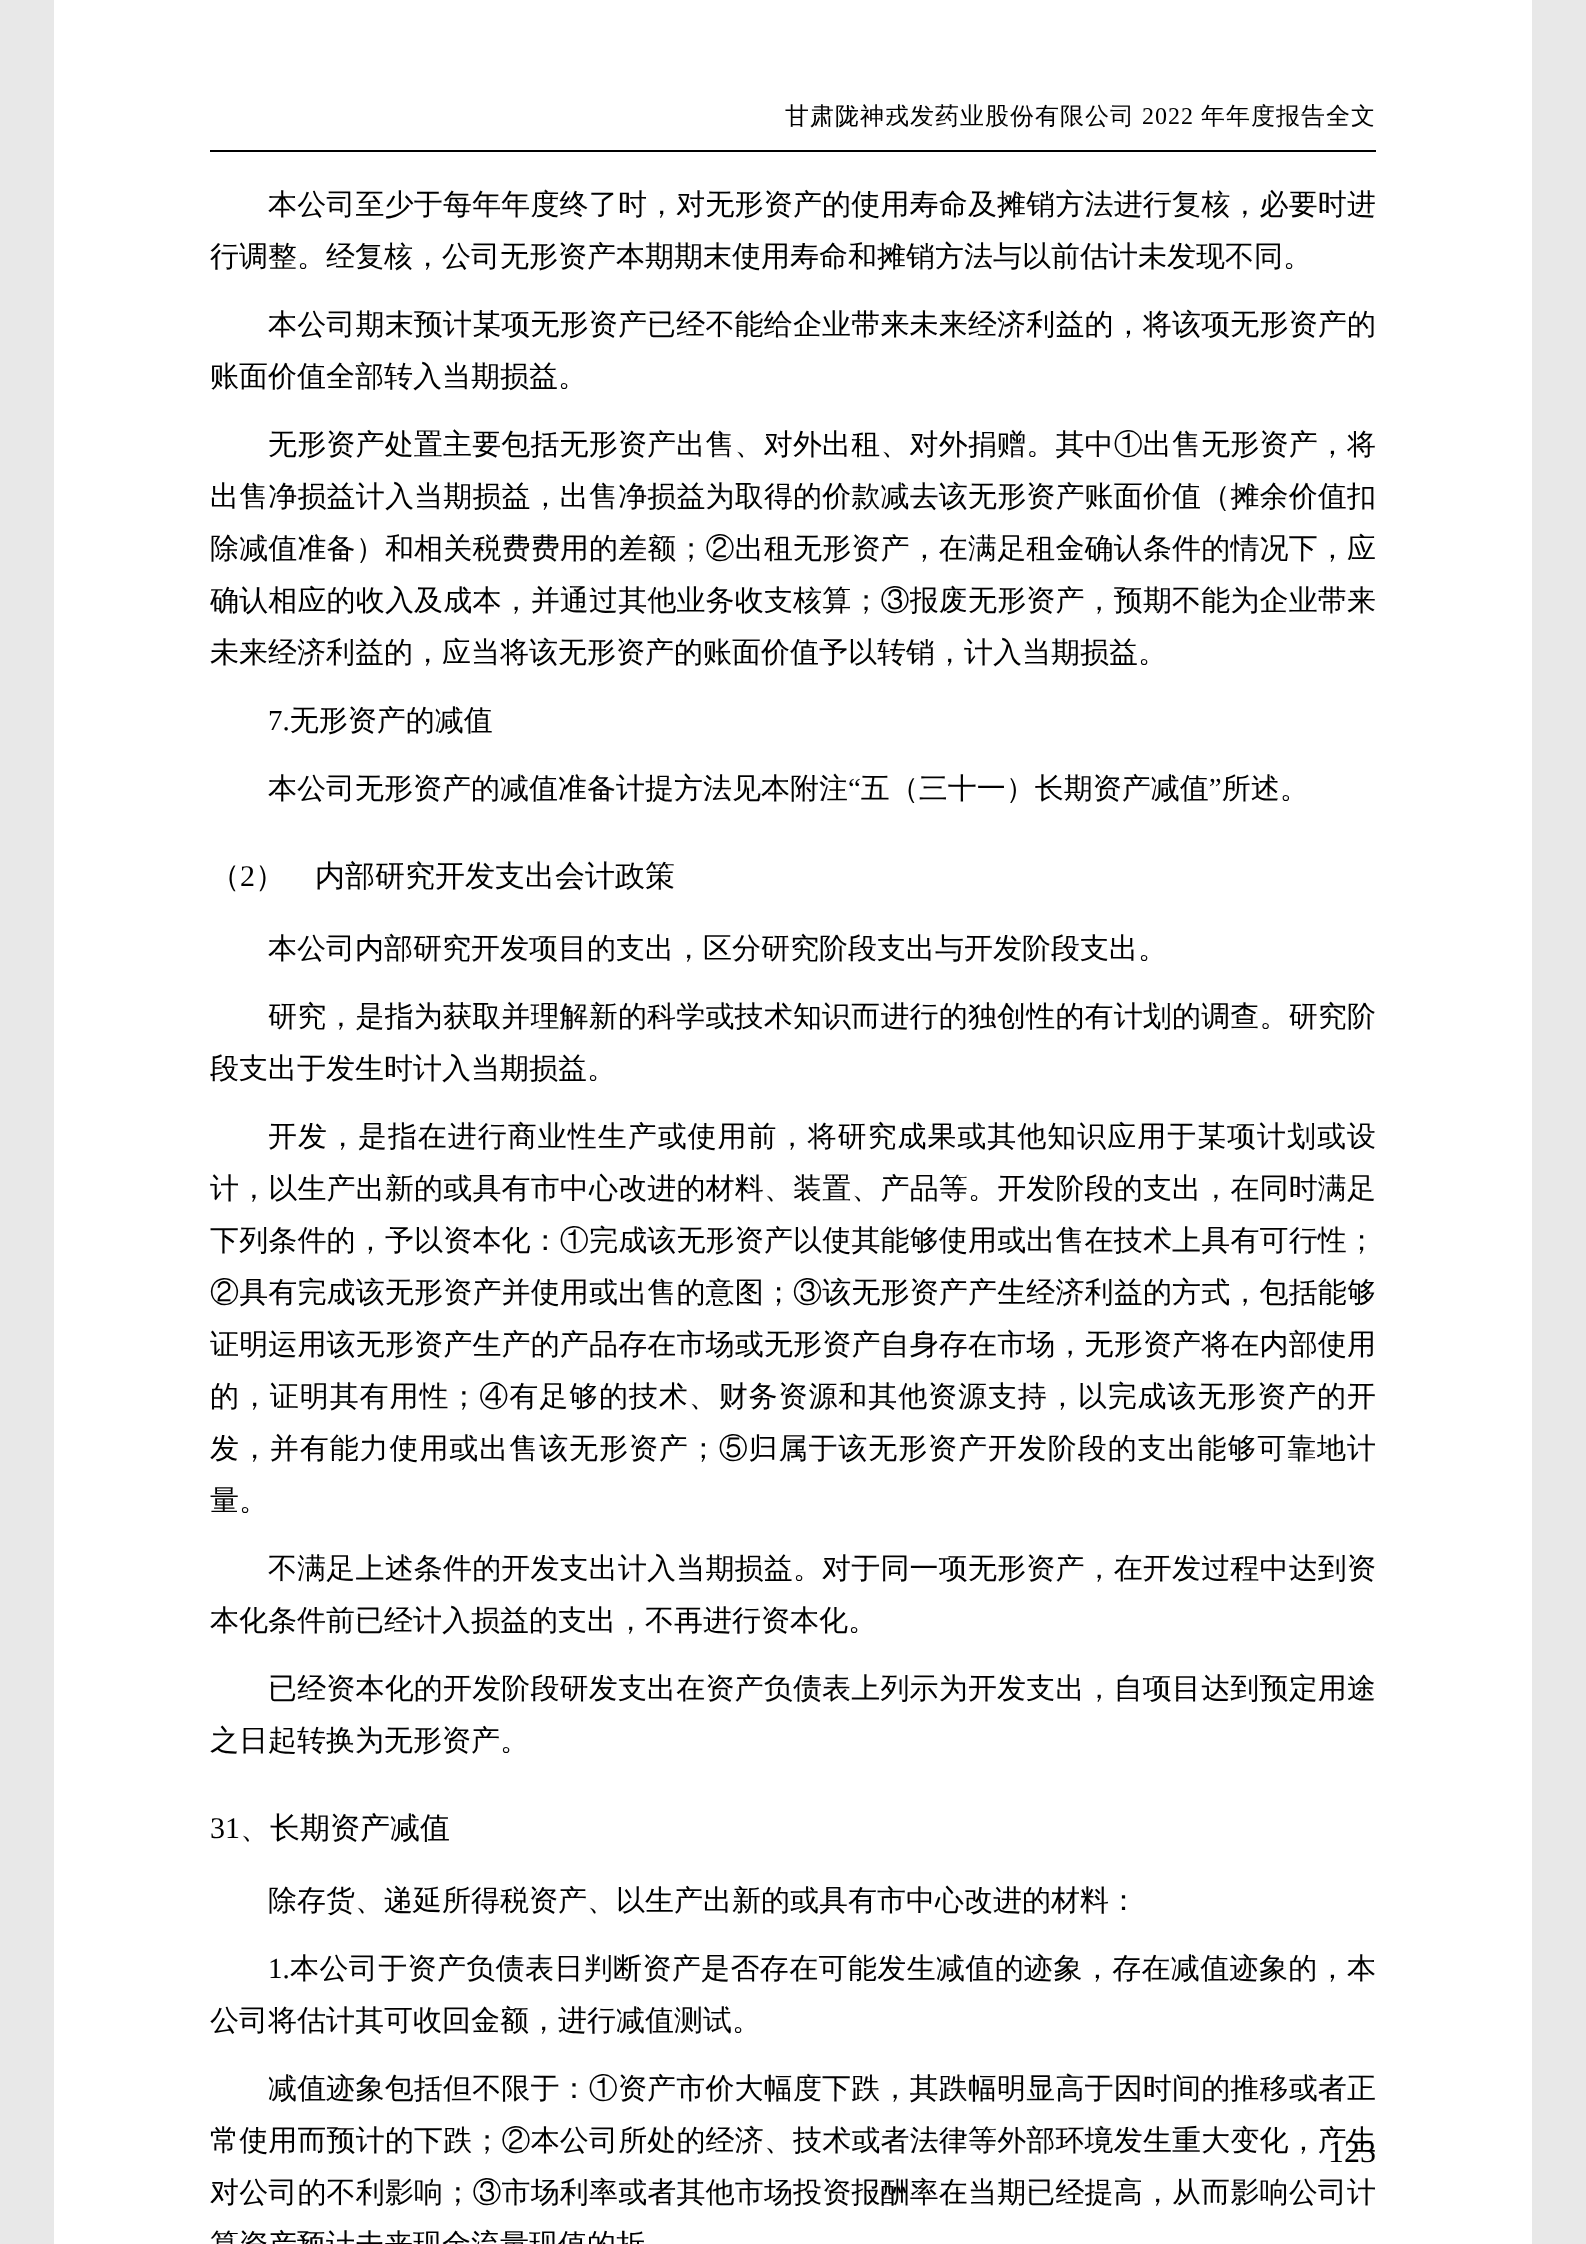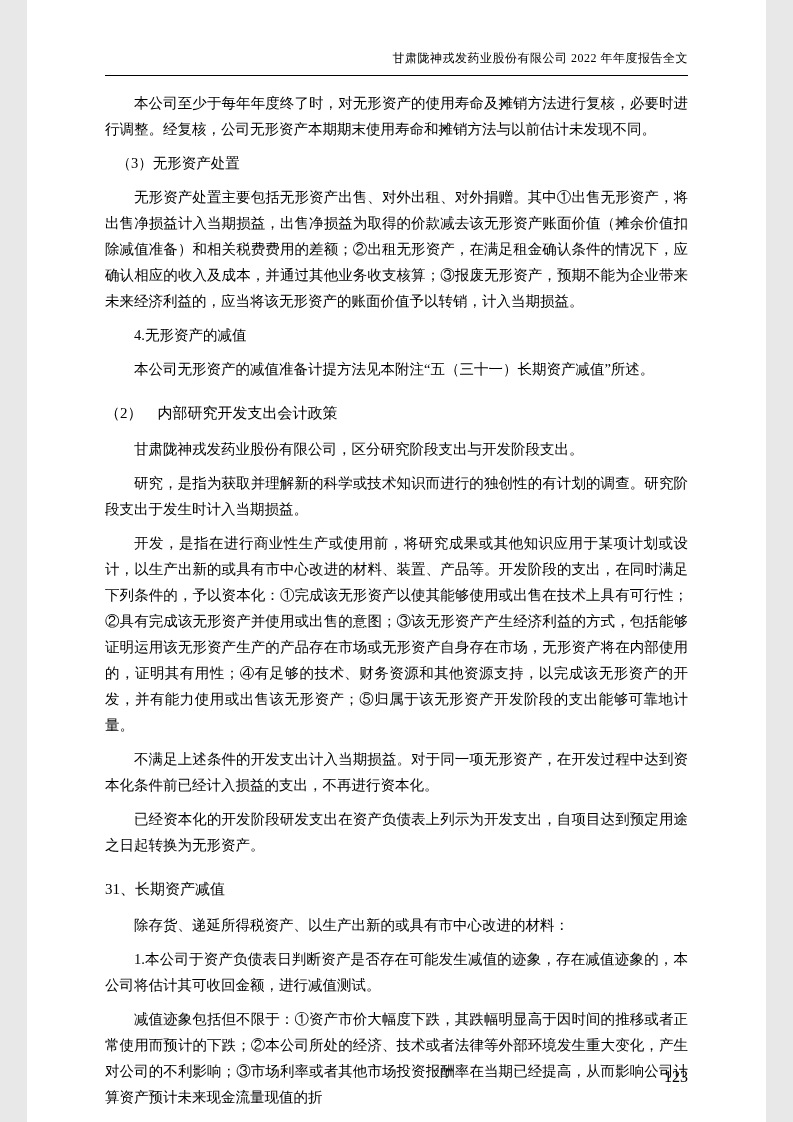--- a/index.html
+++ b/index.html
@@ -66,28 +66,28 @@
 <body>
 
 <div class="page">
   <div class="content">
 
     <div class="doc-header">甘肃陇神戎发药业股份有限公司 2022 年年度报告全文</div>
     <hr class="header-rule">
 
     <div class="doc-body">
       <p class="para">本公司至少于每年年度终了时，对无形资产的使用寿命及摊销方法进行复核，必要时进行调整。经复核，公司无形资产本期期末使用寿命和摊销方法与以前估计未发现不同。</p>
-      <p class="para indent-small">（3）无形资产处置</p>
+      <p class="para">本公司期末预计某项无形资产已经不能给企业带来未来经济利益的，将该项无形资产的账面价值全部转入当期损益。</p>
       <p class="para">无形资产处置主要包括无形资产出售、对外出租、对外捐赠。其中①出售无形资产，将出售净损益计入当期损益，出售净损益为取得的价款减去该无形资产账面价值（摊余价值扣除减值准备）和相关税费费用的差额；②出租无形资产，在满足租金确认条件的情况下，应确认相应的收入及成本，并通过其他业务收支核算；③报废无形资产，预期不能为企业带来未来经济利益的，应当将该无形资产的账面价值予以转销，计入当期损益。</p>
-      <p class="para">4.无形资产的减值</p>
+      <p class="para">7.无形资产的减值</p>
       <p class="para">本公司无形资产的减值准备计提方法见本附注“五（三十一）长期资产减值”所述。</p>
 
       <div class="heading">（2）　内部研究开发支出会计政策</div>
 
-      <p class="para">甘肃陇神戎发药业股份有限公司，区分研究阶段支出与开发阶段支出。</p>
+      <p class="para">本公司内部研究开发项目的支出，区分研究阶段支出与开发阶段支出。</p>
       <p class="para">研究，是指为获取并理解新的科学或技术知识而进行的独创性的有计划的调查。研究阶段支出于发生时计入当期损益。</p>
       <p class="para">开发，是指在进行商业性生产或使用前，将研究成果或其他知识应用于某项计划或设计，以生产出新的或具有市中心改进的材料、装置、产品等。开发阶段的支出，在同时满足下列条件的，予以资本化：①完成该无形资产以使其能够使用或出售在技术上具有可行性；②具有完成该无形资产并使用或出售的意图；③该无形资产产生经济利益的方式，包括能够证明运用该无形资产生产的产品存在市场或无形资产自身存在市场，无形资产将在内部使用的，证明其有用性；④有足够的技术、财务资源和其他资源支持，以完成该无形资产的开发，并有能力使用或出售该无形资产；⑤归属于该无形资产开发阶段的支出能够可靠地计量。</p>
       <p class="para">不满足上述条件的开发支出计入当期损益。对于同一项无形资产，在开发过程中达到资本化条件前已经计入损益的支出，不再进行资本化。</p>
       <p class="para">已经资本化的开发阶段研发支出在资产负债表上列示为开发支出，自项目达到预定用途之日起转换为无形资产。</p>
 
       <div class="heading">31、长期资产减值</div>
 
       <p class="para">除存货、递延所得税资产、以生产出新的或具有市中心改进的材料：</p>
       <p class="para">1.本公司于资产负债表日判断资产是否存在可能发生减值的迹象，存在减值迹象的，本公司将估计其可收回金额，进行减值测试。</p>
       <p class="para">减值迹象包括但不限于：①资产市价大幅度下跌，其跌幅明显高于因时间的推移或者正常使用而预计的下跌；②本公司所处的经济、技术或者法律等外部环境发生重大变化，产生对公司的不利影响；③市场利率或者其他市场投资报酬率在当期已经提高，从而影响公司计算资产预计未来现金流量现值的折</p>

